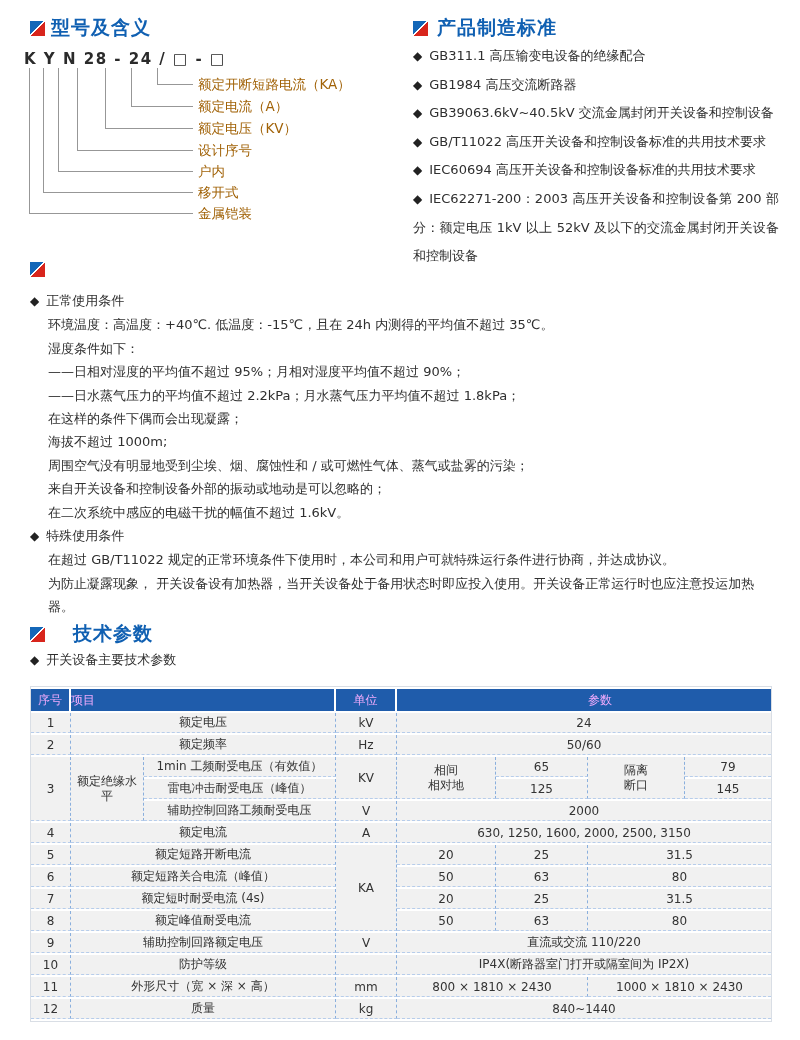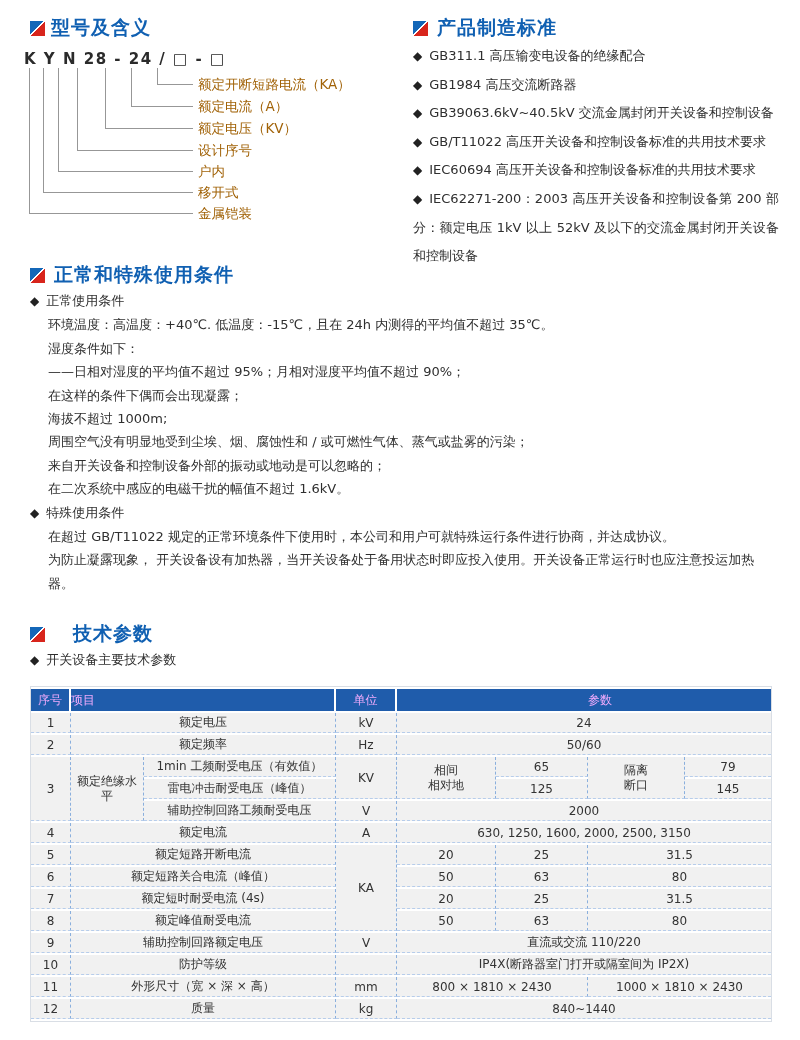--- a/index.html
+++ b/index.html
@@ -86,28 +86,28 @@
     <div><span class="dm">◆</span><span>GB311.1 高压输变电设备的绝缘配合</span></div>
     <div><span class="dm">◆</span><span>GB1984 高压交流断路器</span></div>
     <div><span class="dm">◆</span><span>GB39063.6kV~40.5kV 交流金属封闭开关设备和控制设备</span></div>
     <div><span class="dm">◆</span><span>GB/T11022 高压开关设备和控制设备标准的共用技术要求</span></div>
     <div><span class="dm">◆</span><span>IEC60694 高压开关设备和控制设备标准的共用技术要求</span></div>
     <div><span class="dm">◆</span><span>IEC62271-200：2003 高压开关设备和控制设备第 200 部分：额定电压 1kV 以上 52kV 及以下的交流金属封闭开关设备和控制设备</span></div>
   </div>
 
   <div class="sec-header" style="left:30px;top:262px;">
     <span class="sec-icon"></span>
-    <span class="sec-title">正常和特殊使用条件</span>
   </div>
 
   <div class="conditions">
     <div class="cond-bullet"><span class="dm">◆</span><span>正常使用条件</span></div>
     <div class="cond-body">环境温度：高温度：+40℃. 低温度：-15℃，且在 24h 内测得的平均值不超过 35℃。</div>
     <div class="cond-body">湿度条件如下：</div>
     <div class="cond-body">——日相对湿度的平均值不超过 95%；月相对湿度平均值不超过 90%；</div>
+    <div class="cond-body">——日水蒸气压力的平均值不超过 2.2kPa；月水蒸气压力平均值不超过 1.8kPa；</div>
     <div class="cond-body">在这样的条件下偶而会出现凝露；</div>
     <div class="cond-body">海拔不超过 1000m;</div>
     <div class="cond-body">周围空气没有明显地受到尘埃、烟、腐蚀性和 / 或可燃性气体、蒸气或盐雾的污染；</div>
     <div class="cond-body">来自开关设备和控制设备外部的振动或地动是可以忽略的；</div>
     <div class="cond-body">在二次系统中感应的电磁干扰的幅值不超过 1.6kV。</div>
     <div class="cond-bullet"><span class="dm">◆</span><span>特殊使用条件</span></div>
     <div class="cond-body">在超过 GB/T11022 规定的正常环境条件下使用时，本公司和用户可就特殊运行条件进行协商，并达成协议。</div>
     <div class="cond-body">为防止凝露现象， 开关设备设有加热器，当开关设备处于备用状态时即应投入使用。开关设备正常运行时也应注意投运加热器。</div>
   </div>
 

